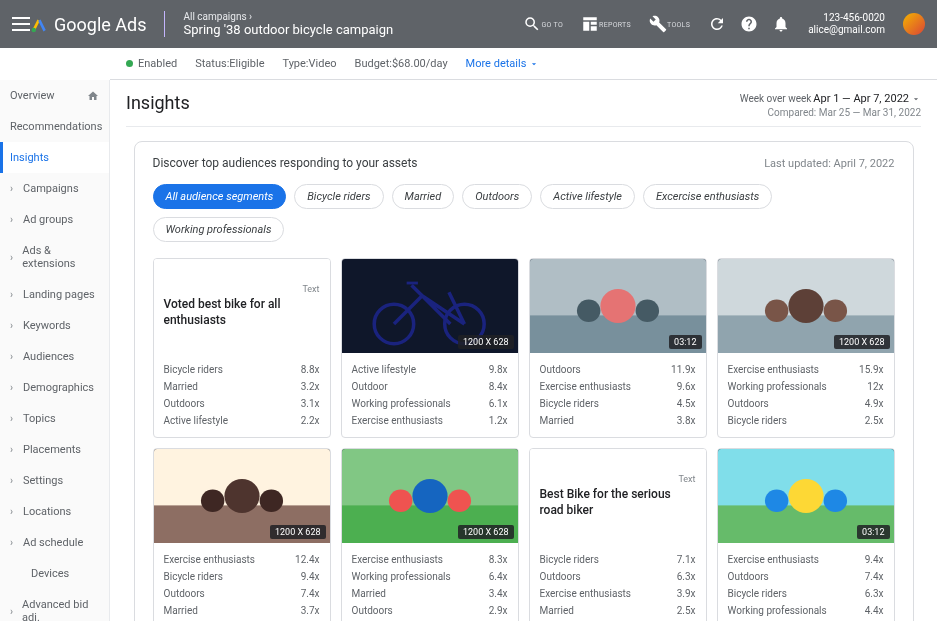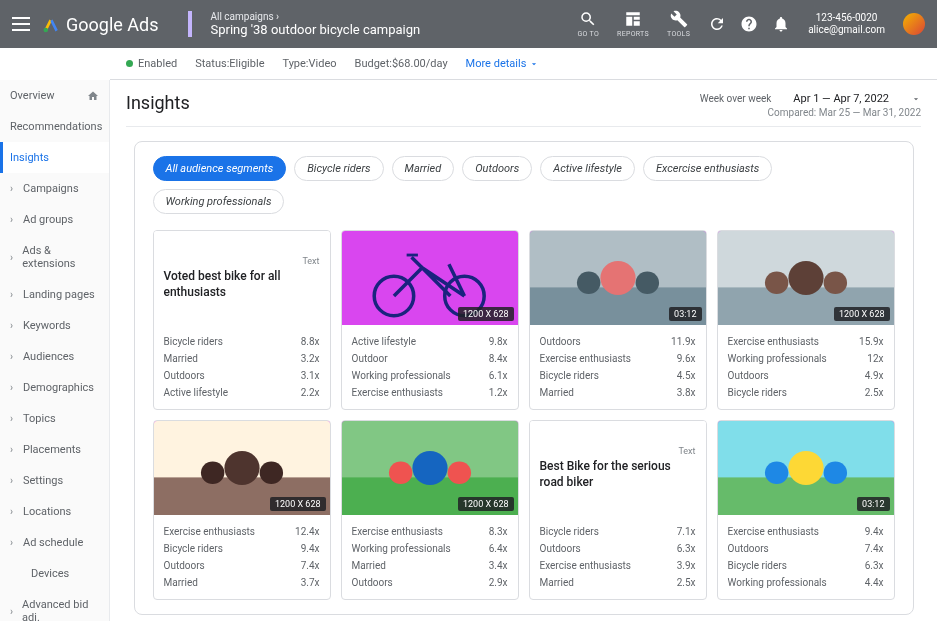--- a/index.html
+++ b/index.html
@@ -1,34 +1,34 @@
 <!DOCTYPE html>
 <html><head>
 <meta charset="utf-8">
 <style>
 * { box-sizing: border-box; margin: 0; padding: 0; }
 body { font-family: 'Roboto', Arial, sans-serif; font-size: 12px; color: #3c4043; background: #fff; }
 
 
 .header { background: #5f6368; color: #fff; height: 48px; display: flex; align-items: center; padding: 0 12px; }
-.header-left { display: flex; align-items: center; gap: 12px; }
+.header-left { display: flex; align-items: center; }
 .menu-icon { width: 18px; height: 14px; display: flex; flex-direction: column; justify-content: space-between; cursor: pointer; }
 .menu-icon span { height: 2px; background: #fff; }
 .logo { display: flex; align-items: center; gap: 6px; font-size: 18px; font-weight: 400; }
 .logo-icon { width: 18px; height: 18px; }
-.breadcrumb-area { margin-left: 18px; border-left: 4px solid #c4b5fd; padding-left: 18px; }
+.breadcrumb-area { margin-left: 18px; border-left: 1px solid #c4b5fd; padding-left: 18px; }
 .breadcrumb-top { font-size: 10px; color: #e8eaed; cursor: pointer; }
 .breadcrumb-bottom { font-size: 13px; color: #fff; }
 .header-right { margin-left: auto; display: flex; align-items: center; gap: 18px; }
-.header-tool { display: flex; flex-direction: column; align-items: center; cursor: pointer; }
+.header-tool { display: flex; flex-direction: row; align-items: center; cursor: pointer; }
 .header-tool-icon { width: 18px; height: 18px; fill: #fff; }
 .header-tool-label { font-size: 7px; text-transform: uppercase; letter-spacing: 0.3px; color: #dadce0; margin-top: 2px; }
 .header-icons-right { display: flex; align-items: center; gap: 14px; }
 .hicon { width: 18px; height: 18px; fill: #fff; cursor: pointer; }
-.account-block { text-align: center; font-size: 10px; line-height: 1.2; }
+.account-block { text-align: right; font-size: 10px; line-height: 1.2; }
 .avatar { width: 22px; height: 22px; border-radius: 50%; background: linear-gradient(135deg,#f4b400,#db4437); }
 
 
 .status-bar { height: 32px; border-bottom: 1px solid #dadce0; display: flex; align-items: center; padding: 0 16px; gap: 18px; font-size: 11px; color: #5f6368; margin-left: 110px; }
 .status-dot { width: 7px; height: 7px; background: #34a853; border-radius: 50%; display: inline-block; margin-right: 5px; }
 .status-item { display: flex; align-items: center; gap: 0; }
 .more-details { color: #1a73e8; cursor: pointer; display: flex; align-items: center; gap: 3px; }
 
 
 .container { display: flex; }
@@ -36,37 +36,37 @@
 .nav-item { padding: 9px 10px; font-size: 11px; color: #5f6368; cursor: pointer; display: flex; align-items: center; gap: 5px; }
 .nav-item.active { color: #1a73e8; border-left: 3px solid #1a73e8; padding-left: 7px; background: #fff; }
 .nav-item .home-icon { margin-left: auto; width: 12px; height: 12px; fill: #80868b; }
 .nav-expand { width: 8px; font-size: 10px; color: #80868b; }
 .nav-sub { padding-left: 18px; }
 
 .main { flex: 1; padding: 0 16px 16px; background: #fff; }
 .page-header { display: flex; align-items: flex-start; padding: 12px 0 8px; border-bottom: 1px solid #e8eaed; margin-bottom: 14px; }
 .page-title { font-size: 18px; font-weight: 400; color: #202124; }
 .date-block { margin-left: auto; text-align: right; font-size: 10px; color: #5f6368; }
-.date-row1 { display: flex; align-items: center; gap: 22px; justify-content: flex-end; }
+.date-row1 { display: flex; align-items: center; gap: 2px; justify-content: flex-end; }
 .date-range { color: #202124; font-size: 11px; }
 .date-chevron { width: 10px; height: 10px; fill: #5f6368; }
 .date-compare { color: #80868b; font-size: 10px; margin-top: 2px; }
 
 .insights-card { border: 1px solid #dadce0; border-radius: 8px; padding: 14px 18px; max-width: 780px; margin: 0 auto; }
 .card-head { display: flex; justify-content: space-between; align-items: center; margin-bottom: 14px; font-size: 12px; }
 .card-head-title { color: #3c4043; }
 .card-head-updated { color: #80868b; font-size: 11px; }
 
 .chips { display: flex; gap: 8px; margin-bottom: 16px; flex-wrap: wrap; }
 .chip { padding: 5px 12px; border: 1px solid #dadce0; border-radius: 16px; font-size: 11px; color: #3c4043; cursor: pointer; background: #fff; font-style: italic; }
 .chip.active { background: #1a73e8; color: #fff; border-color: #1a73e8; }
 
 .card-grid { display: grid; grid-template-columns: repeat(4, 1fr); gap: 10px; }
 .asset-card { border: 1px solid #dadce0; border-radius: 4px; overflow: hidden; }
-.asset-thumb { height: 94px; background: #d946ef; position: relative; display: flex; align-items: center; justify-content: center; overflow: hidden; }
+.asset-thumb { height: 94px; background: #0f172a; position: relative; display: flex; align-items: center; justify-content: center; overflow: hidden; }
 .asset-thumb.text { background: #fff; padding: 10px; align-items: flex-end; flex-direction: column; }
 .thumb-label { font-size: 9px; color: #80868b; margin-bottom: 3px; }
 .thumb-title { font-size: 12px; font-weight: 500; color: #202124; line-height: 1.3; }
 .badge { position: absolute; bottom: 4px; right: 4px; background: rgba(32,33,36,0.85); color: #fff; font-size: 9px; padding: 2px 5px; border-radius: 2px; }
 .metrics { padding: 8px 10px; }
 .metric-row { display: flex; justify-content: space-between; font-size: 10px; color: #5f6368; padding: 3px 0; }
 .metric-val { color: #5f6368; }
 
 
 .bike-svg { width: 90%; height: 90%; }
@@ -245,20 +245,24 @@
           <span class="date-range">Apr 1 — Apr 7, 2022</span>
           <svg class="date-chevron" viewBox="0 0 24 24">
               <path d="M7 10l5 5 5-5z"></path>
             </svg>
         </div>
         <div class="date-compare">Compared: Mar 25 — Mar 31, 2022</div>
       </div>
     </div>
 
     <div class="insights-card">
+      <div class="card-head">
+        <div class="card-head-title">Discover top audiences responding to your assets</div>
+        <div class="card-head-updated">Last updated: April 7, 2022</div>
+      </div>
       <div class="chips" id="chips">
           <div class="chip active">All audience segments</div>
           <div class="chip">Bicycle riders</div>
           <div class="chip">Married</div>
           <div class="chip">Outdoors</div>
           <div class="chip">Active lifestyle</div>
           <div class="chip">Excercise enthusiasts</div>
           <div class="chip">Working professionals</div>
         </div>
       <div class="card-grid" id="cards">

